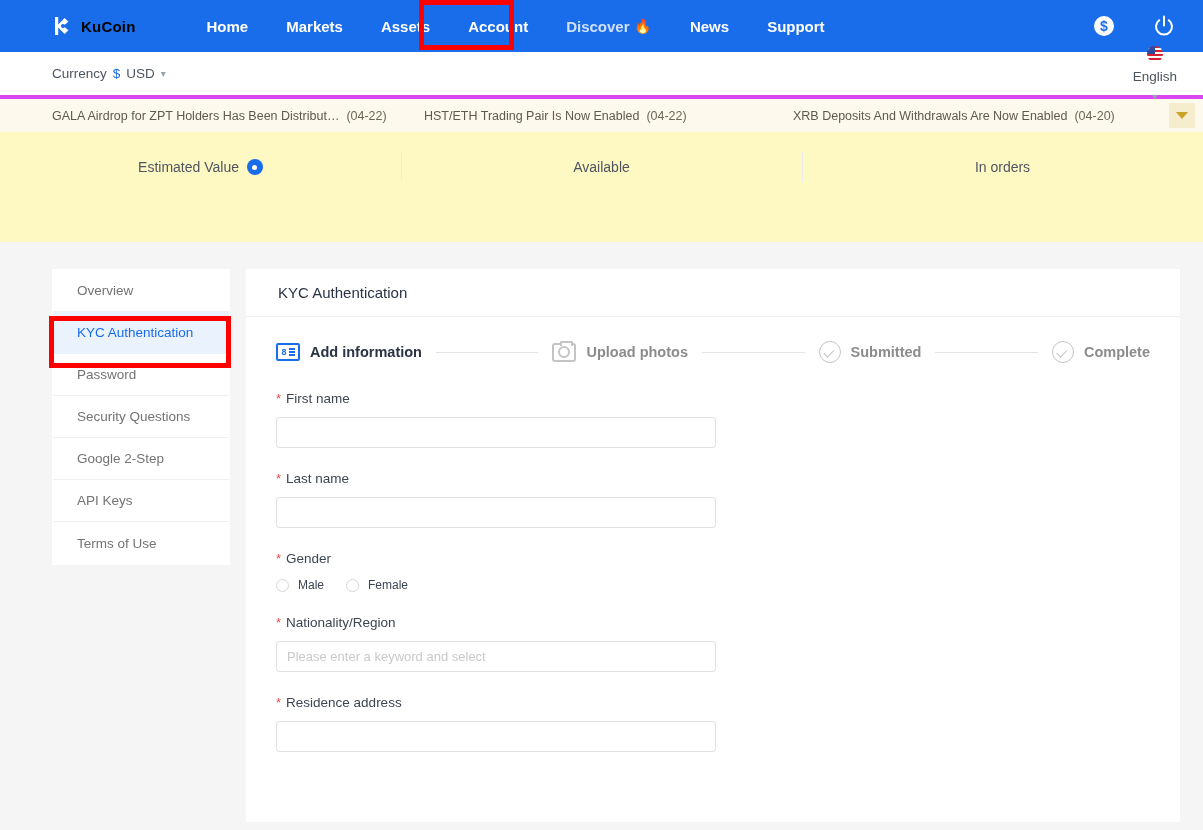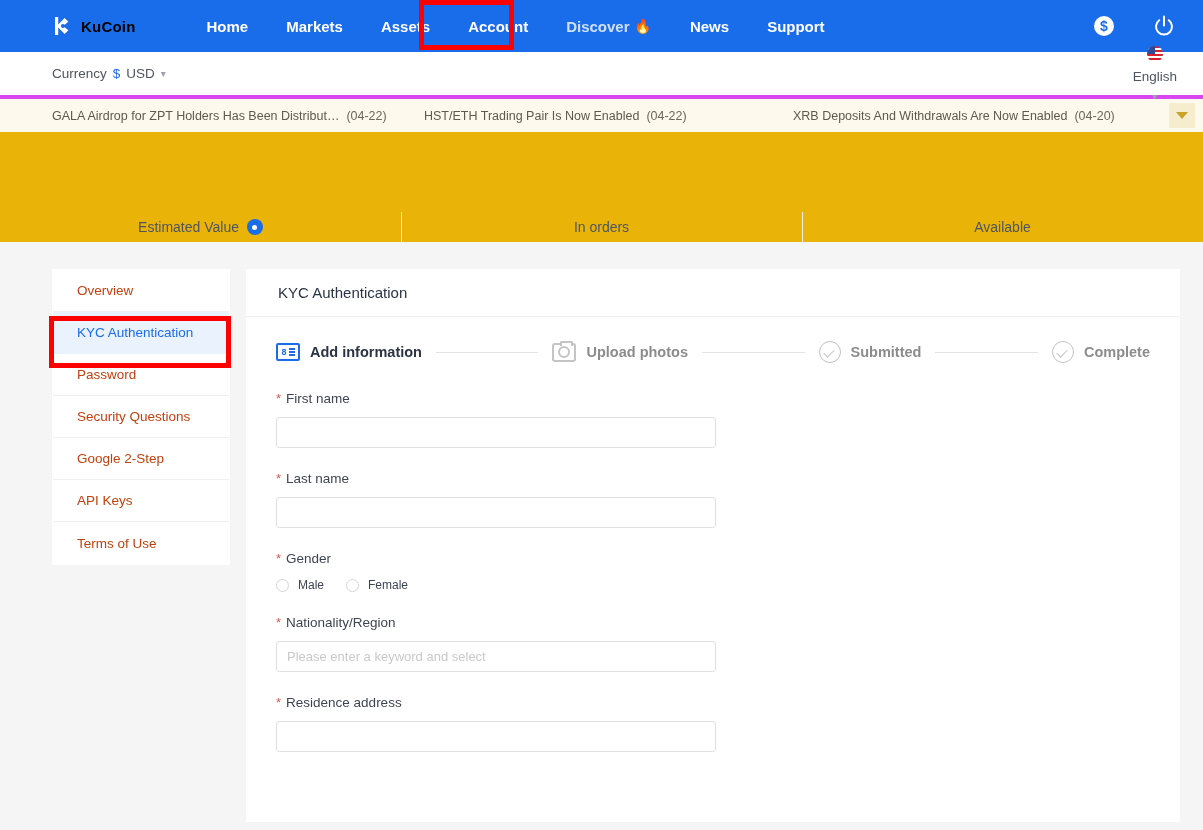--- a/index.html
+++ b/index.html
@@ -90,22 +90,22 @@
     cursor: pointer; border-radius: 1px;
   }
   .tri-down {
     width: 0; height: 0;
     border-left: 6px solid transparent; border-right: 6px solid transparent;
     border-top: 7px solid #C9A227;
   }
 
   
   .summary {
-    background: #eab308; height: 110px;
-    display: flex; align-items: flex-end;
+    background: #fef9c3; height: 110px;
+    display: flex; align-items: flex-start;
     padding-top: 20px;
   }
   .summary-col {
     flex: 1; display: flex; align-items: center; justify-content: center;
     gap: 8px; font-size: 14px; color: #4e5562; position: relative;
     height: 30px;
   }
   .summary-col + .summary-col::before {
     content: ""; position: absolute; left: 0; top: 0; bottom: 0;
     width: 1px; background: #ececec;
@@ -134,21 +134,21 @@
   
   .sidebar {
     width: 178px; flex: 0 0 178px;
     background: #ffffff;
     align-self: flex-start;
     border: 1px solid #fff;
   }
   .side-item {
     height: 42px; display: flex; align-items: center;
     padding-left: 24px;
-    font-size: 13.5px; color: #c2410c;
+    font-size: 13.5px; color: #737373;
     border-bottom: 1px solid #f0f0f0;
     cursor: pointer; position: relative;
   }
   .side-item:last-child { border-bottom: none; }
   .side-item.active {
     background: #EAF2FE; color: #1A6DEA;
     border-bottom-color: transparent;
   }
 
   
@@ -320,24 +320,24 @@
     <span class="tri-down"></span>
   </div>
 </div>
 
 <div class="summary">
   <div class="summary-col">
     <span>Estimated Value</span>
     <span class="eye"></span>
   </div>
   <div class="summary-col">
+    <span>Available</span>
+  </div>
+  <div class="summary-col">
     <span>In orders</span>
-  </div>
-  <div class="summary-col">
-    <span>Available</span>
   </div>
 </div>
 
 <div class="page-body">
 
   <div class="sidebar">
     <div class="side-item">
       <span>Overview</span>
     </div>
     <div class="side-item active">

